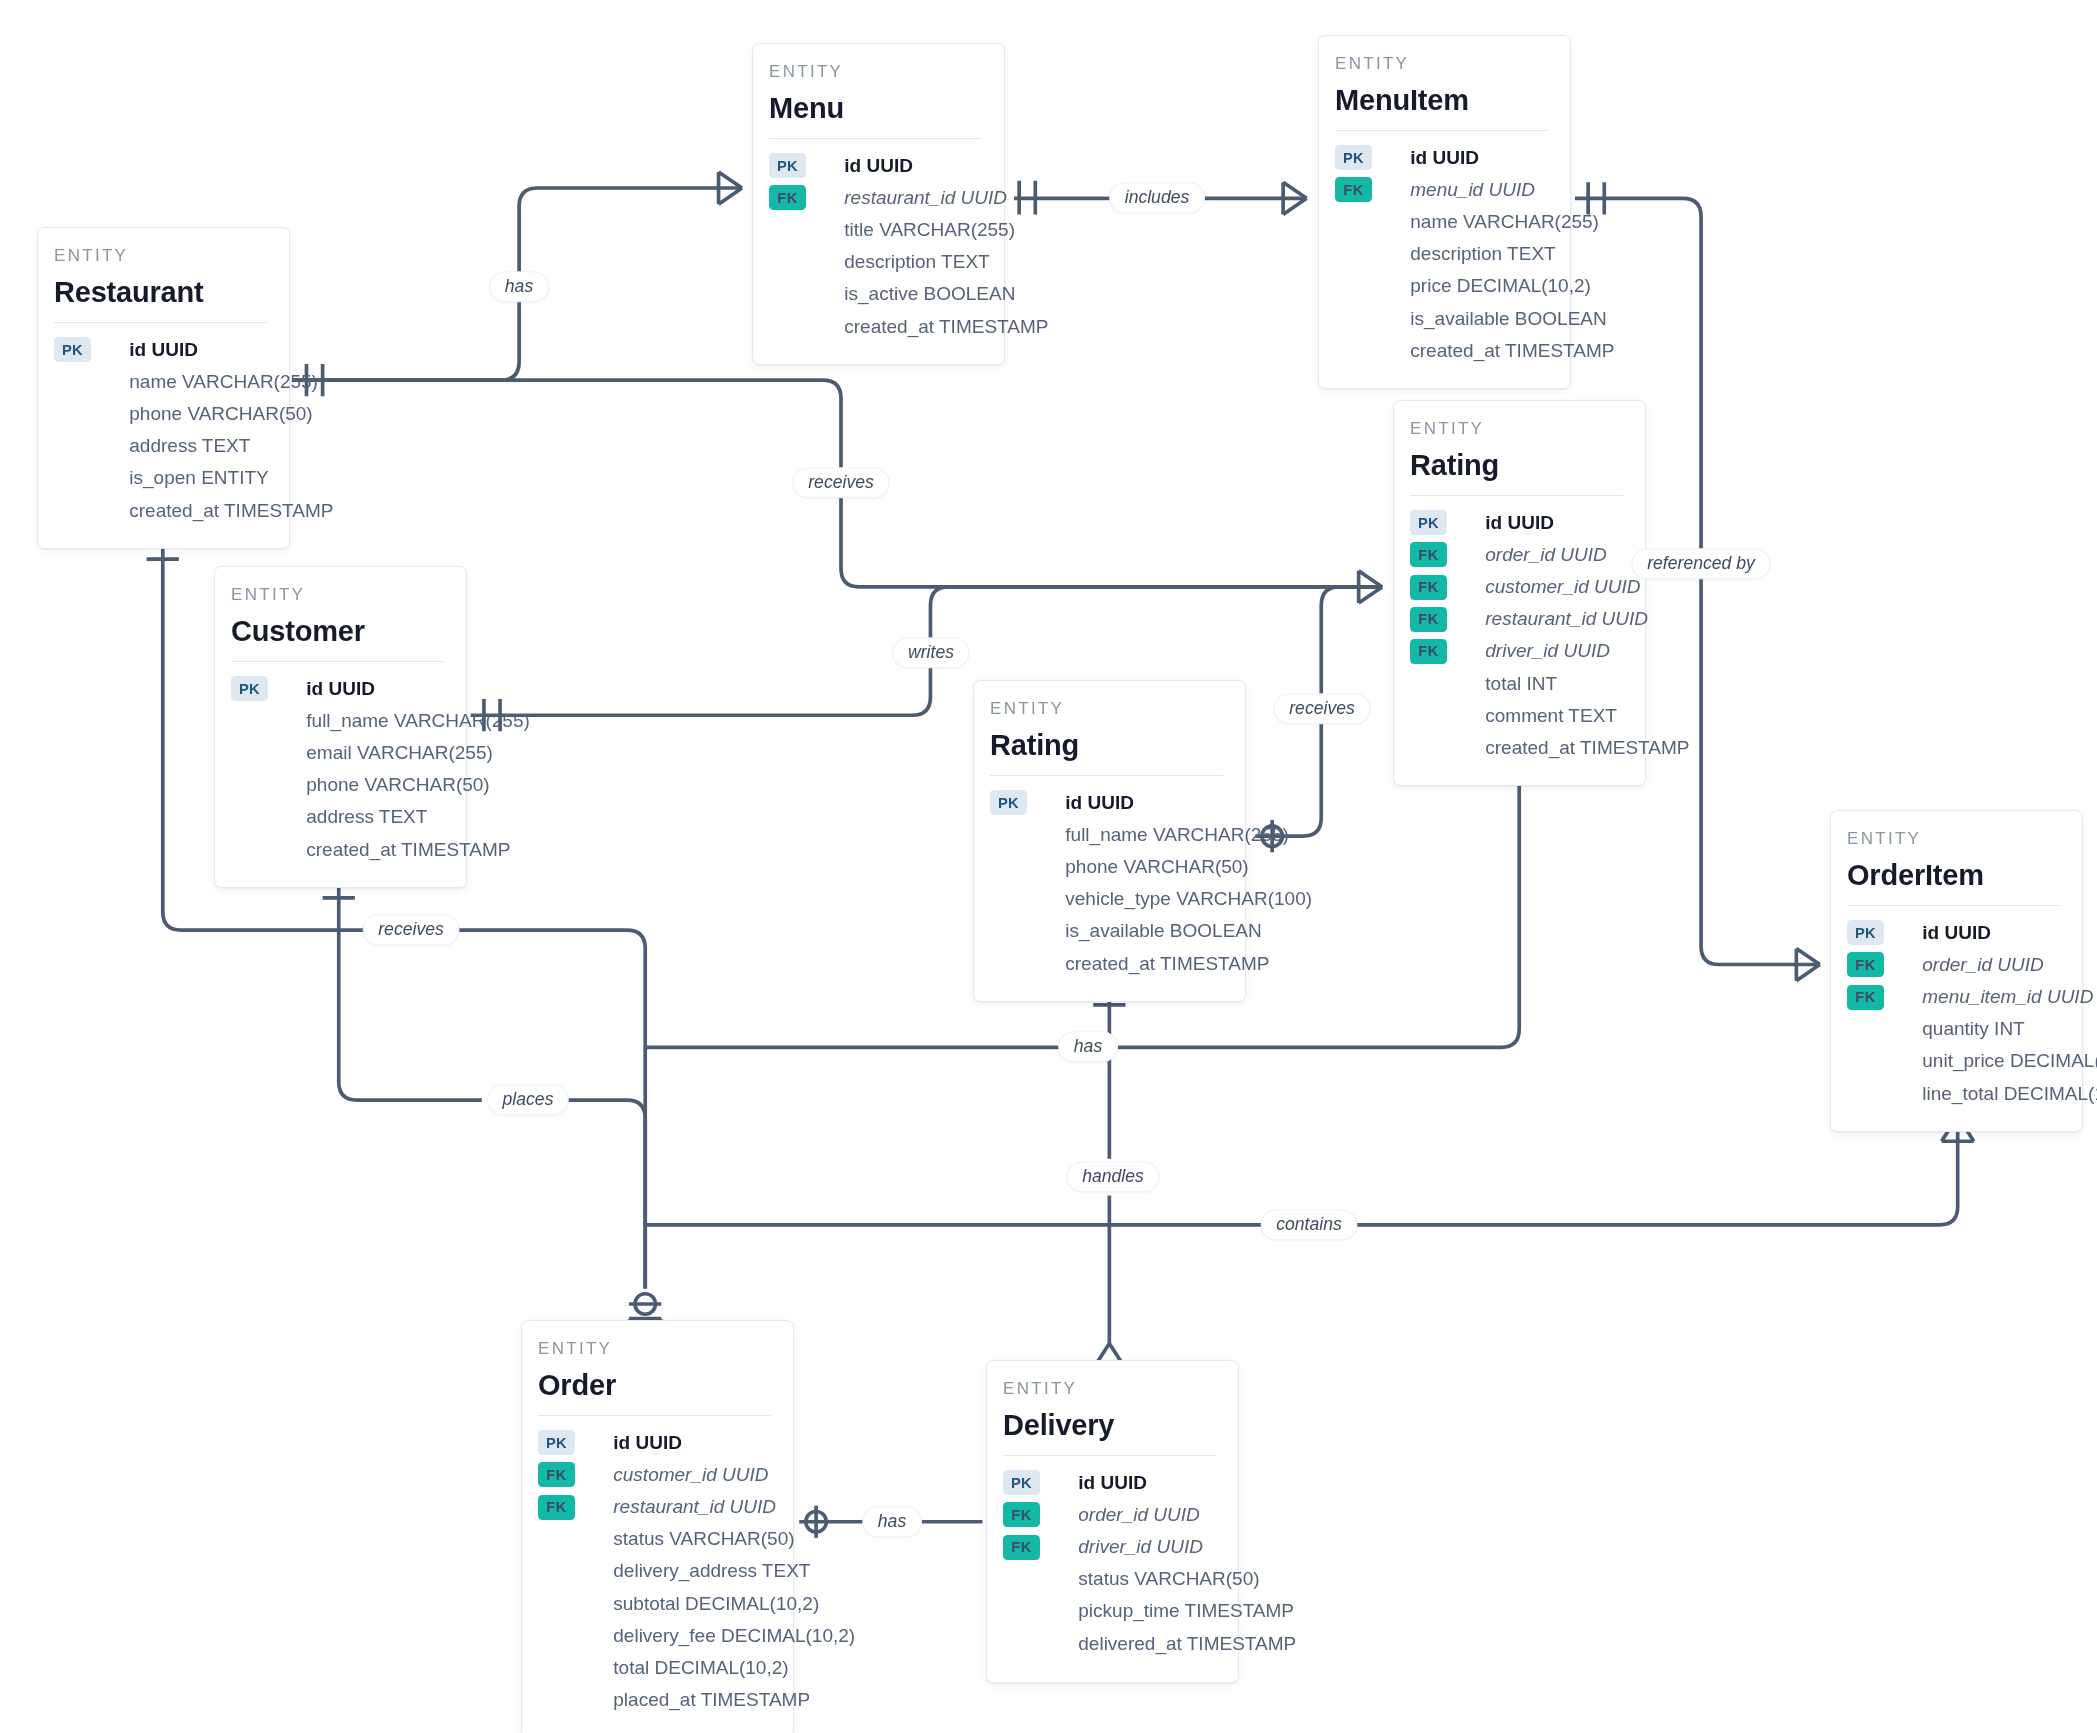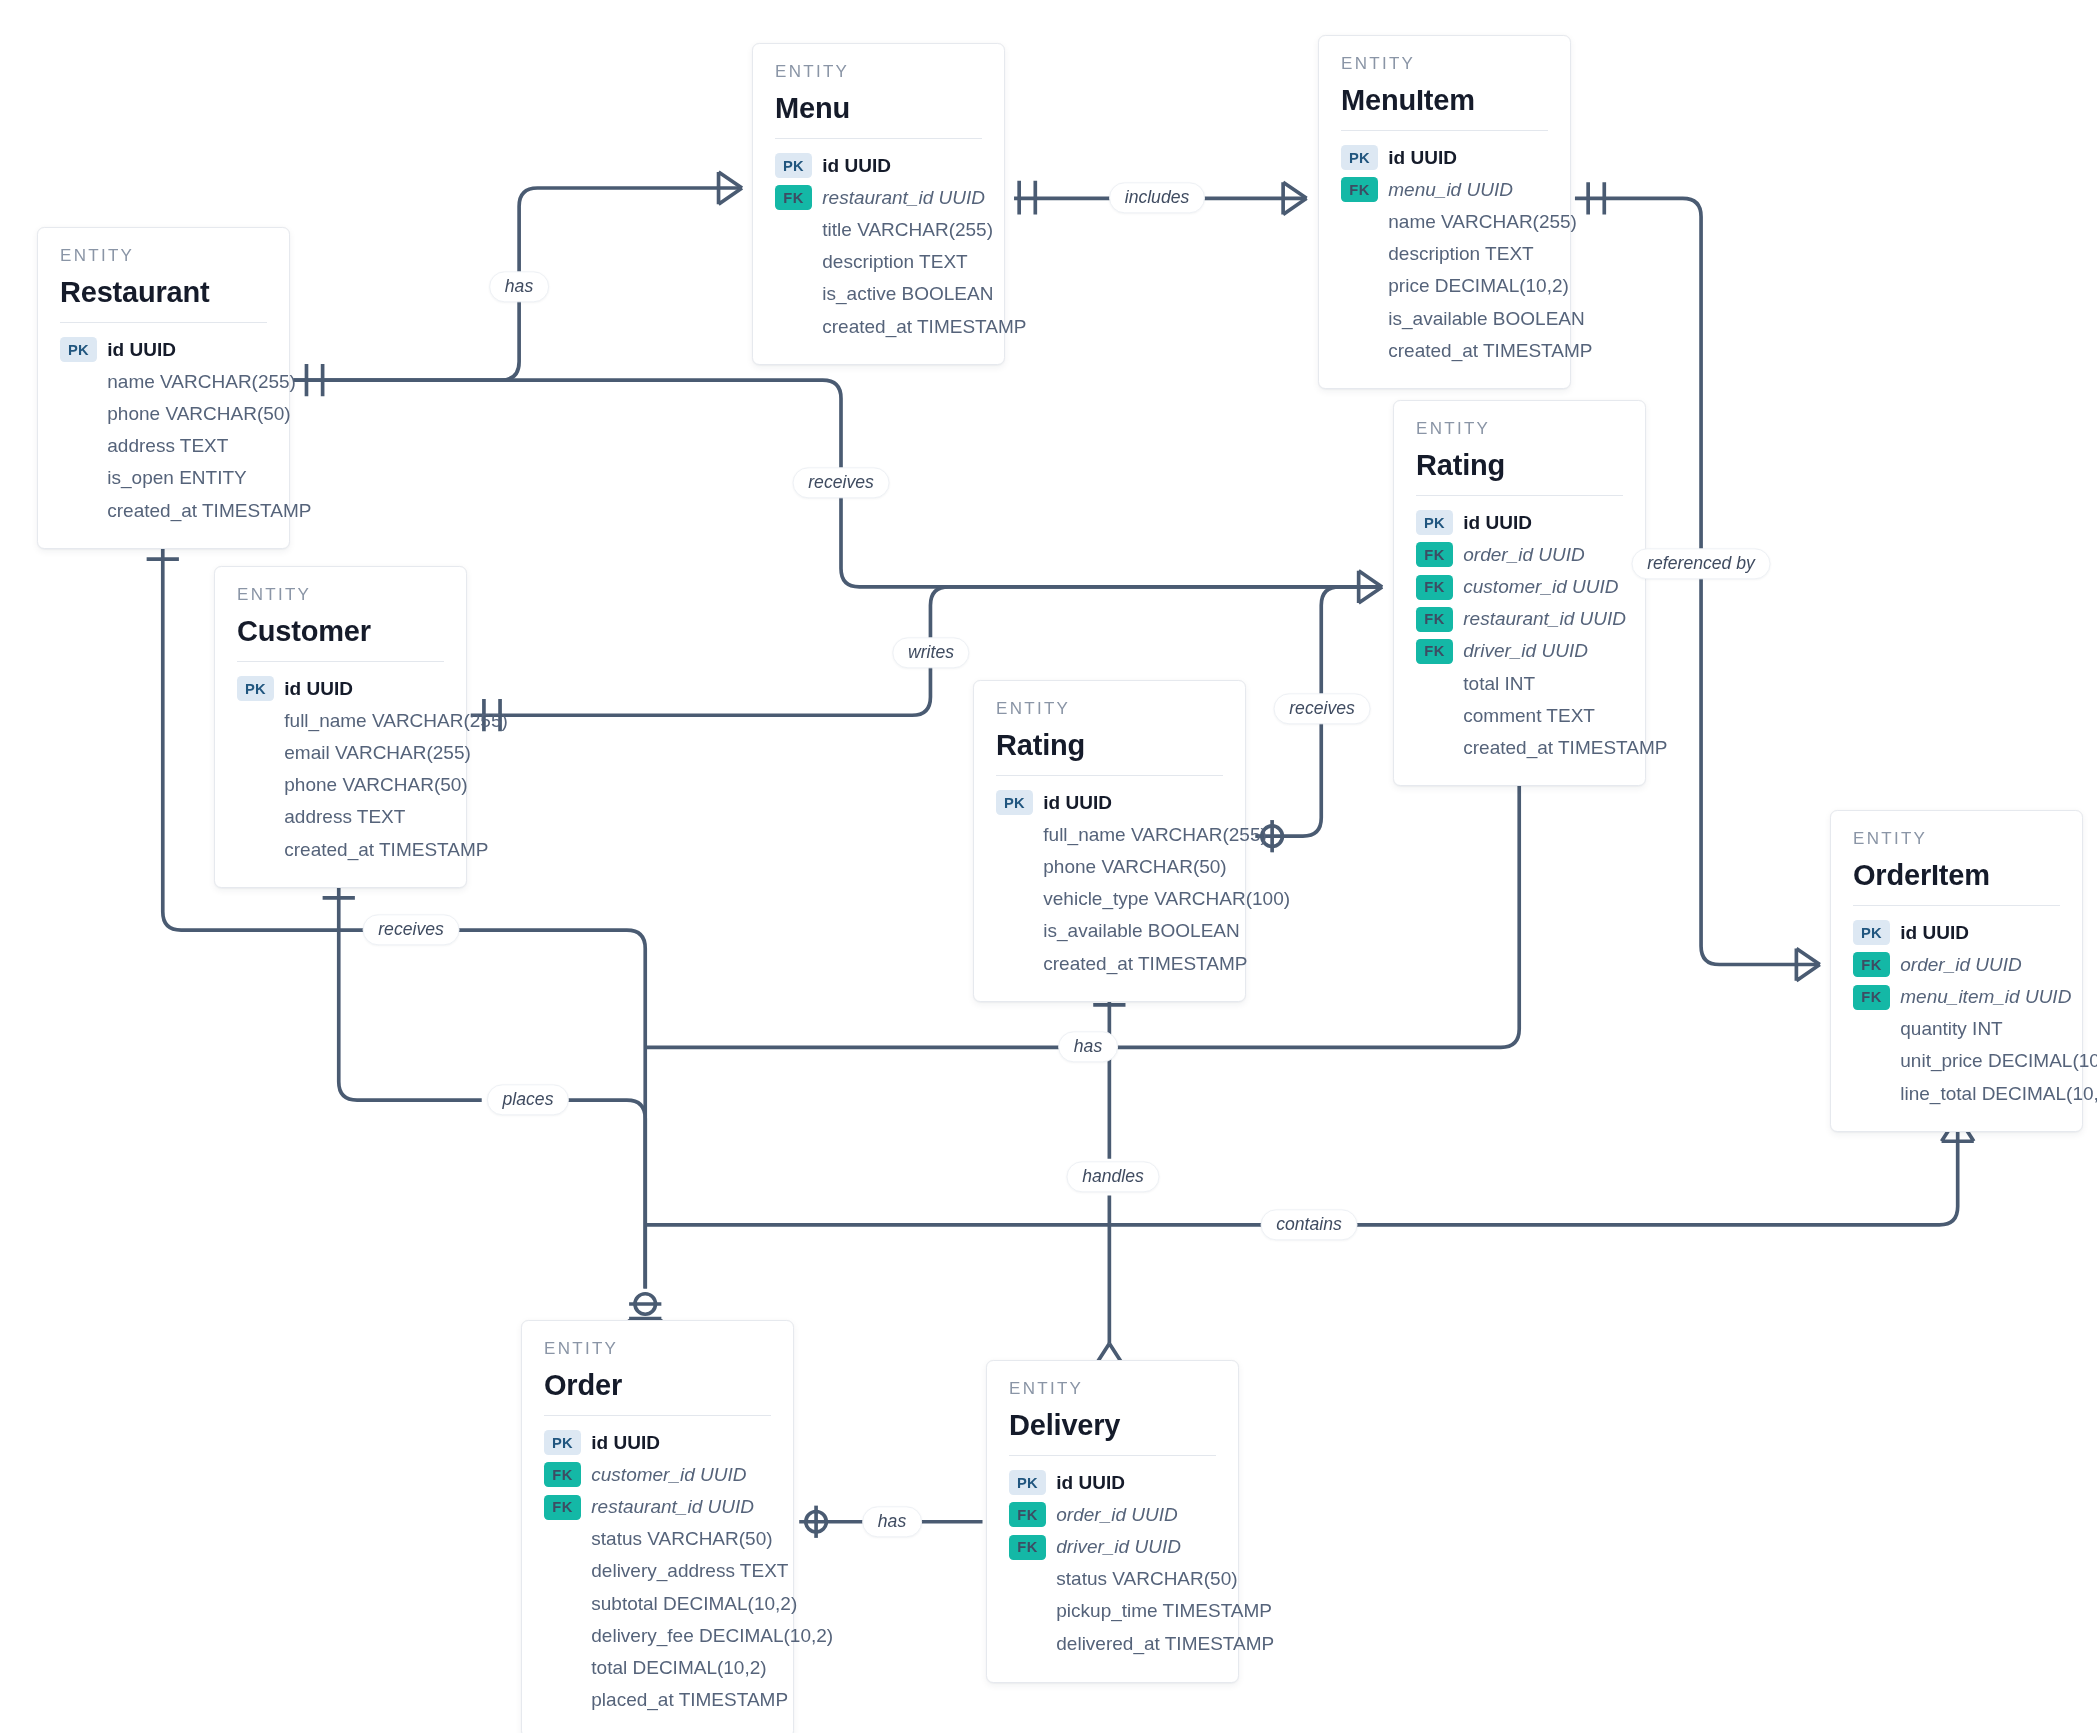--- a/index.html
+++ b/index.html
@@ -11,34 +11,34 @@
   }
   #canvas{position:absolute;inset:0;width:2097px;height:1734px;}
   #edges{position:absolute;left:0;top:0;width:2097px;height:1734px;pointer-events:none;}
 
   .entity{
     position:absolute;
     background:#ffffff;
     border:0.7px solid #e6e9ee;
     border-radius:7.3px;
     box-shadow:0 2.2px 7.3px rgba(20,35,60,.055), 0 0.7px 1.5px rgba(20,35,60,.04);
-    padding:19px 22px 22px 22px;
+    padding:19px 22px 22px 16px;
     box-sizing:border-box;
   }
   .ent-kicker{
     font-size:17px;letter-spacing:2.3px;color:#8a95a6;font-weight:400;
     text-transform:uppercase;line-height:1;margin-bottom:13.2px;
   }
   .ent-title{
     font-size:29px;font-weight:bold;color:#151b2a;line-height:1.05;
     letter-spacing:-0.2px;margin-bottom:14.7px;
   }
   .ent-rule{height:0.7px;background:#e3e7ed;margin:0 0 11.7px 0;}
   .fields{display:flex;flex-direction:column;gap:2.2px;}
-  .field{display:flex;align-items:center;height:30px;font-size:19px;color:#55637a;white-space:nowrap;}
+  .field{display:flex;align-items:center;height:30px;font-size:19px;color:#55637a;white-space:nowrap;gap:28px;}
   .badge{
     display:inline-flex;align-items:center;justify-content:center;
     width:37px;height:25px;border-radius:4.4px;font-size:14.7px;font-weight:bold;
     letter-spacing:0.4px;margin-right:10.3px;flex:none;
   }
   .badge.pk{background:#dde8f3;color:#21567f;}
   .badge.fk{background:#14b8a6;color:#3d4c63;}
   .fname.pk-text{font-weight:bold;color:#151b2a;}
   .fname.fk-text{font-style:italic;color:#55637a;}
   .field.plain .fname{padding-left:0;}

